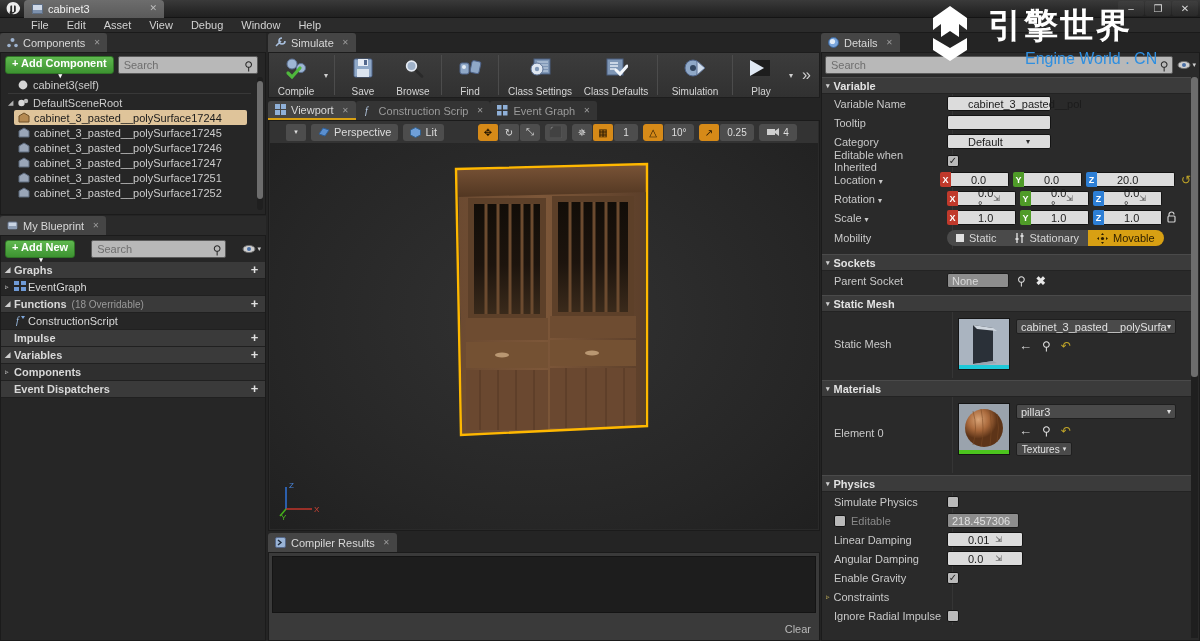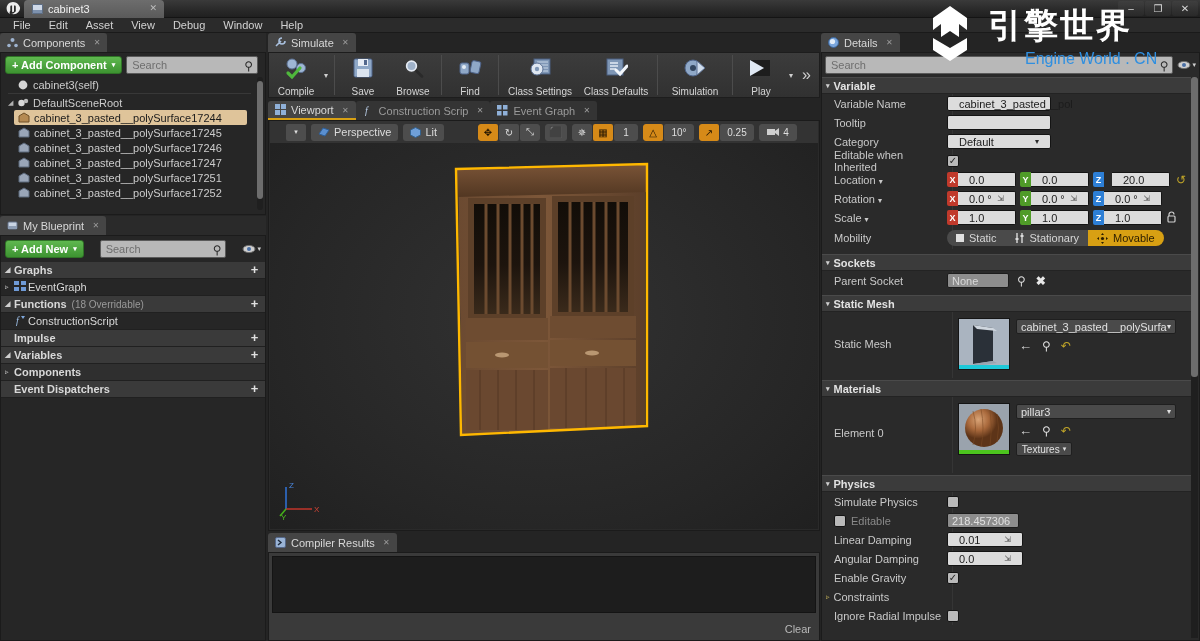--- a/index.html
+++ b/index.html
@@ -43,21 +43,21 @@
   .wincontrols { position: absolute; right: 2px; top: 1px; display: flex; gap: 1px; }
   .wincontrols div {
     width: 26px; height: 15px; color: #d8d8d8; font-size: 10px;
     display: flex; align-items: center; justify-content: center;
     background: rgba(255,255,255,0.04); border-radius: 2px;
   }
 
   
   .menubar {
     position: absolute; left: 0; top: 18px; width: 1200px; height: 15px;
-    background: #2b2b2b; display: flex; align-items: center; padding-left: 4px;
+    background: #2b2b2b; display: flex; align-items: center; padding-left: 22px;
     border-bottom: 1px solid #1a1a1a;
   }
   .menubar span { padding: 0 9px; color: #d2d2d2; font-size: 11px; line-height: 15px; }
 
   
   .panel { position: absolute; background: #2a2a2a; }
   .tabrow { position: absolute; left: 0; top: 0; height: 19px; display: flex; }
   .ptab {
     height: 19px; padding: 0 22px 0 7px; display: flex; align-items: center; gap: 5px;
     background: #454545; color: #d8d8d8; font-size: 11px;
@@ -69,20 +69,21 @@
 
   .panelbody { position: absolute; left: 0; top: 19px; right: 0; bottom: 0; background: #262626; border: 1px solid #1b1b1b; }
 
   
   .greenbtn {
     background: linear-gradient(180deg,#5fb84f 0%,#3d9331 100%);
     border: 1px solid #2f7326; border-radius: 3px;
     color: #ffffff; font-weight: bold; font-size: 11px;
     display: flex; align-items: center; gap: 3px; padding: 0 6px; height: 18px;
     white-space: nowrap;
+    flex-direction: column;
   }
   .greenbtn .caret { font-size: 7px; margin-left: 2px; }
 
   
   .searchbox {
     background: #b8b8b8; border: 1px solid #5a5a5a; border-radius: 2px;
     height: 18px; display: flex; align-items: center; padding: 0 5px;
     color: #6e6e6e; font-size: 11px; position: relative;
   }
   .searchbox .mag { position: absolute; right: 4px; top: 2px; color: #2a2a2a; font-size: 12px; }
@@ -133,21 +134,21 @@
 
   
   .dsec { height: 17px; background: #3b3b3b; display: flex; align-items: center;
           padding-left: 4px; font-weight: bold; font-size: 11px; color: #e2e2e2;
           border-top: 1px solid #4a4a4a; border-bottom: 1px solid #232323; }
   .dsec .tri { font-size: 7px; margin-right: 4px; color: #d0d0d0; }
   .drow { height: 19px; display: flex; align-items: center; font-size: 11px; color: #c9c9c9; position: relative; }
   .drow .lbl { width: 125px; padding-left: 12px; }
   .dfield {
     background: #dcdcdc; border: 1px solid #141414; border-radius: 2px;
-    height: 15px; color: #1c1c1c; font-size: 11px; display: flex; align-items: center; padding: 0 11px;
+    height: 15px; color: #1c1c1c; font-size: 11px; display: flex; align-items: center; padding: 0 20px;
   }
   .dcombo {
     background: #4a4a4a; border: 1px solid #1f1f1f; border-radius: 2px; height: 15px;
     color: #e0e0e0; font-size: 11px; display: flex; align-items: center;
     padding: 0 4px; justify-content: space-between;
   }
   .axis { width: 11px; height: 15px; display: flex; align-items: center; justify-content: center;
           font-size: 9px; font-weight: bold; color: #fff; border-radius: 2px 0 0 2px; }
   .axX { background: #c0392b; } .axY { background: #4f9b28; } .axZ { background: #2d7fd6; }
   .vecbox { display: flex; align-items: center; }
@@ -763,21 +764,21 @@
             <span class="vecbox">
               <span class="axis axX">X</span>
               <span class="dfield" style="width:58px;">0.0</span>
             </span>
             <span class="vecbox" style="margin-left:4px;">
               <span class="axis axY">Y</span>
               <span class="dfield" style="width:58px;">0.0</span>
             </span>
             <span class="vecbox" style="margin-left:4px;">
               <span class="axis axZ">Z</span>
-              <span class="dfield" style="width:58px;margin-left:8px;">20.0</span>
+              <span class="dfield" style="width:78px;">20.0</span>
             </span>
             <span style="color:#c0a528;margin-left:6px;font-size:12px;">↺</span>
           </div>
           <div class="drow">
             <span class="lbl">
               <span>Rotation</span>
               <span style="font-size:8px;">▾</span>
             </span>
             <span class="vecbox">
               <span class="axis axX">X</span>

